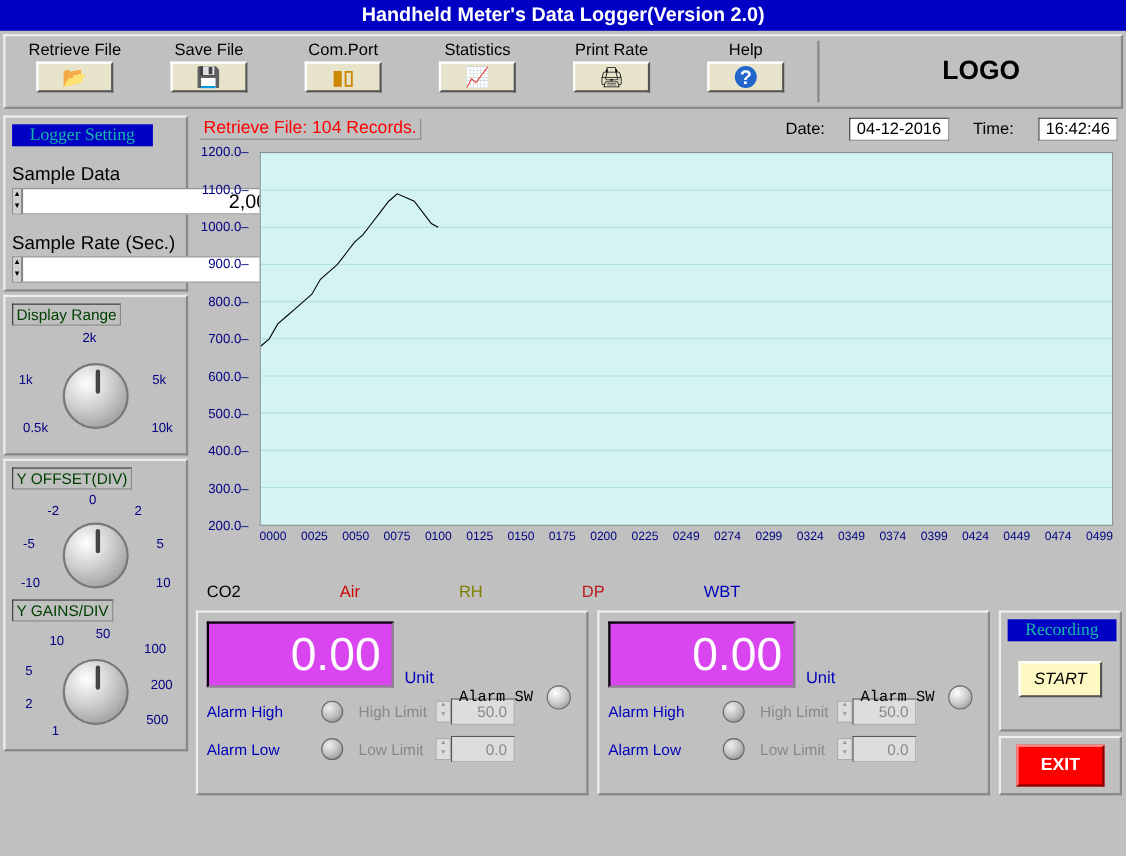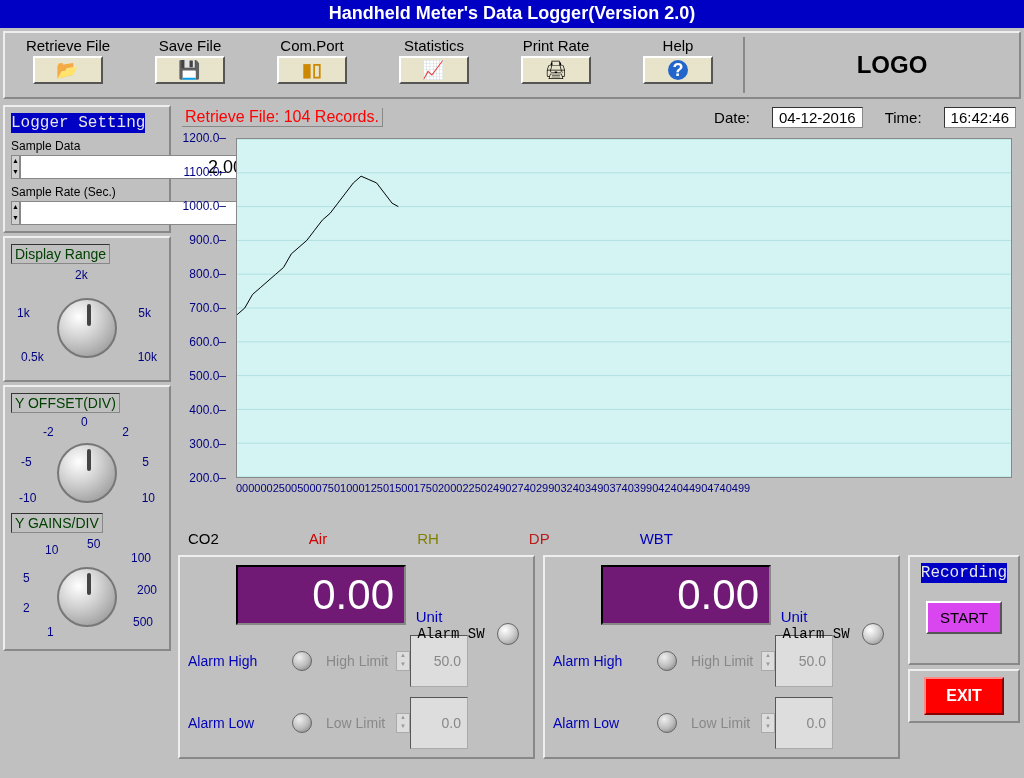--- a/index.html
+++ b/index.html
@@ -73,29 +73,29 @@
 .panel {
   border: 2px solid #888;
   border-top-color: #eee;
   border-left-color: #eee;
   margin: 3px;
   padding: 6px;
   background: #c0c0c0;
 }
 .section-title {
   background: #0000c4;
-  color: #e5e5e5;
+  color: #14b8a6;
   font-size: 16px;
-  padding: 1px 0;
+  padding: 1px 16px;
   display: inline-block;
-  font-family: Liberation Mono, monospace;
+  font-family: Liberation Serif, serif;
 }
 .field-label {
-  font-size: 12px;
-  margin-top: 6px;
+  font-size: 17px;
+  margin-top: 16px;
   display: block;
 }
 .num-input-wrap {
   display: flex;
   align-items: center;
   margin-top: 2px;
 }
 .spinner {
   width: 14px;
   height: 24px;
@@ -218,20 +218,21 @@
   border: 1px solid #888;
 }
 .x-axis {
   position: absolute;
   left: 54px;
   right: 4px;
   top: 350px;
   font-size: 11px;
   color: #000080;
   display: flex;
+  justify-content: space-between;
 }
 .x-title {
   position: absolute;
   left: 0;
   right: 0;
   top: 368px;
   text-align: center;
   color: #000080;
   font-size: 14px;
 }
@@ -248,30 +249,29 @@
 }
 .readout {
   flex: 1;
   border: 2px solid #888;
   border-top-color: #eee;
   border-left-color: #eee;
   padding: 8px;
   position: relative;
 }
 .lcd {
-  background: #701a75;
+  background: #d946ef;
   color: #fff;
   font-size: 42px;
   text-align: right;
   padding: 4px 10px;
   width: 170px;
   display: inline-block;
   border: 2px inset #333;
   font-family: Arial;
-  margin-left: 48px;
 }
 .unit-lbl {
   color: #0000bb;
   font-size: 15px;
   margin-left: 6px;
   vertical-align: bottom;
 }
 .alarm-sw {
   position: absolute;
   right: 14px;
@@ -311,46 +311,47 @@
   display: inline-flex;
   flex-direction: column;
   border: 1px solid #aaa;
 }
 .limit-spin div { flex:1; font-size:6px; text-align:center; background:#ddd; color:#999;}
 .limit-val {
   background: #ddd;
   color: #888;
   width: 58px;
   text-align: right;
-  padding: 17px 6px;
+  padding: 3px 6px;
   border: 1px inset #aaa;
 }
 .right-bot {
   width: 112px;
   display: flex;
   flex-direction: column;
   gap: 4px;
 }
 .rec-panel, .exit-panel {
   border: 2px solid #888;
   border-top-color: #eee;
   border-left-color: #eee;
   padding: 6px;
   text-align: center;
 }
 .rec-panel { height: 110px; }
 .start-btn {
   margin-top: 18px;
   padding: 6px 12px;
-  background: #d946ef;
+  background: #fef9c3;
   border: 2px solid #555;
   border-top-color:#fff;
   border-left-color:#fff;
   font-size: 15px;
   cursor: pointer;
+  font-style: italic;
 }
 .exit-btn {
   background: #ff0000;
   color: #fff;
   font-weight: bold;
   padding: 8px 20px;
   border: 2px solid #800;
   border-top-color:#f88;
   border-left-color:#f88;
   font-size: 16px;

